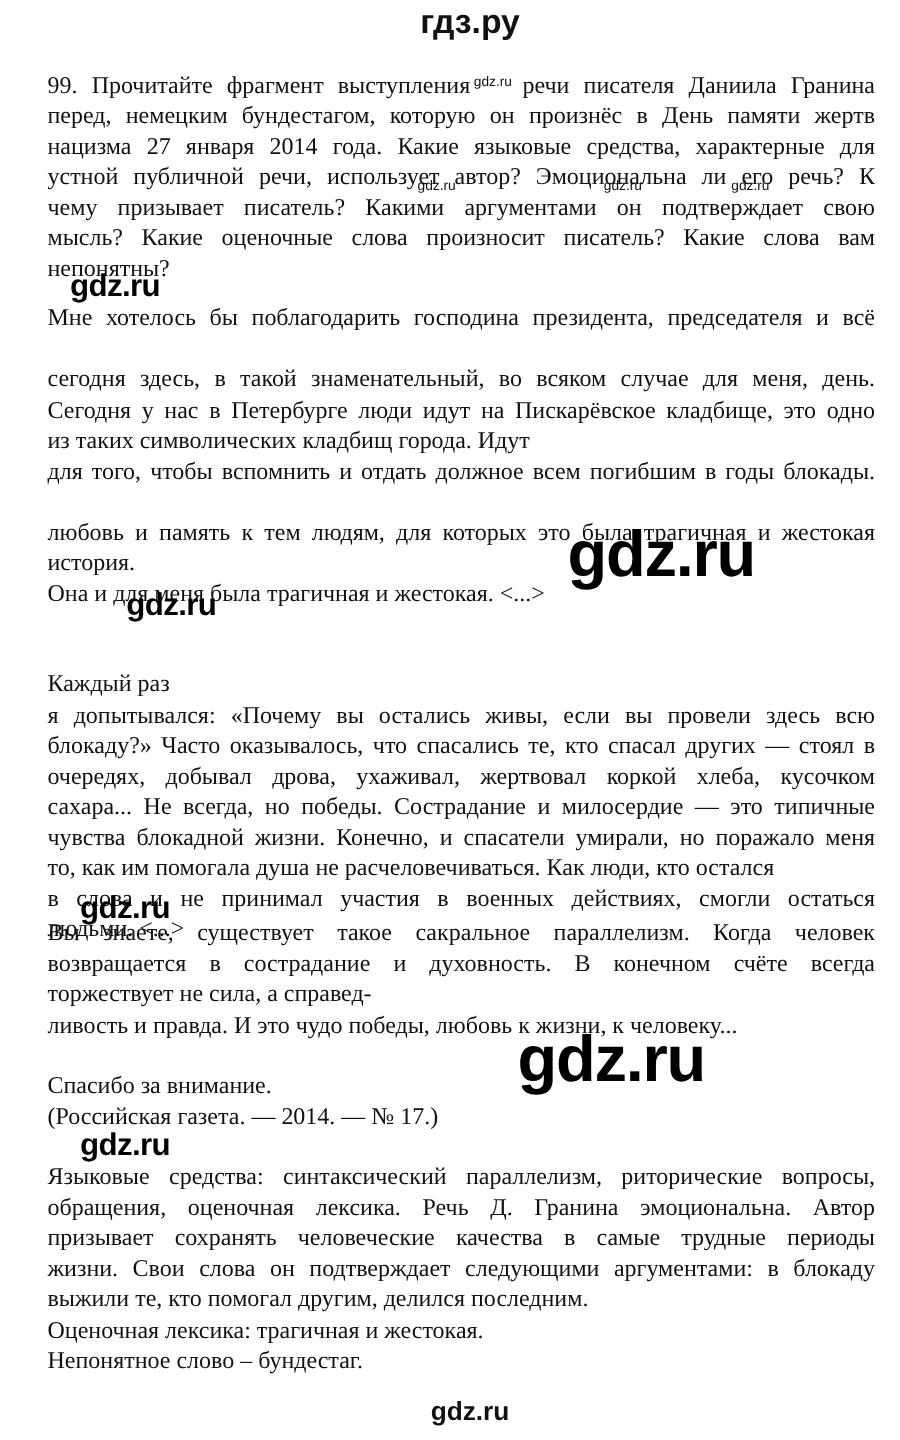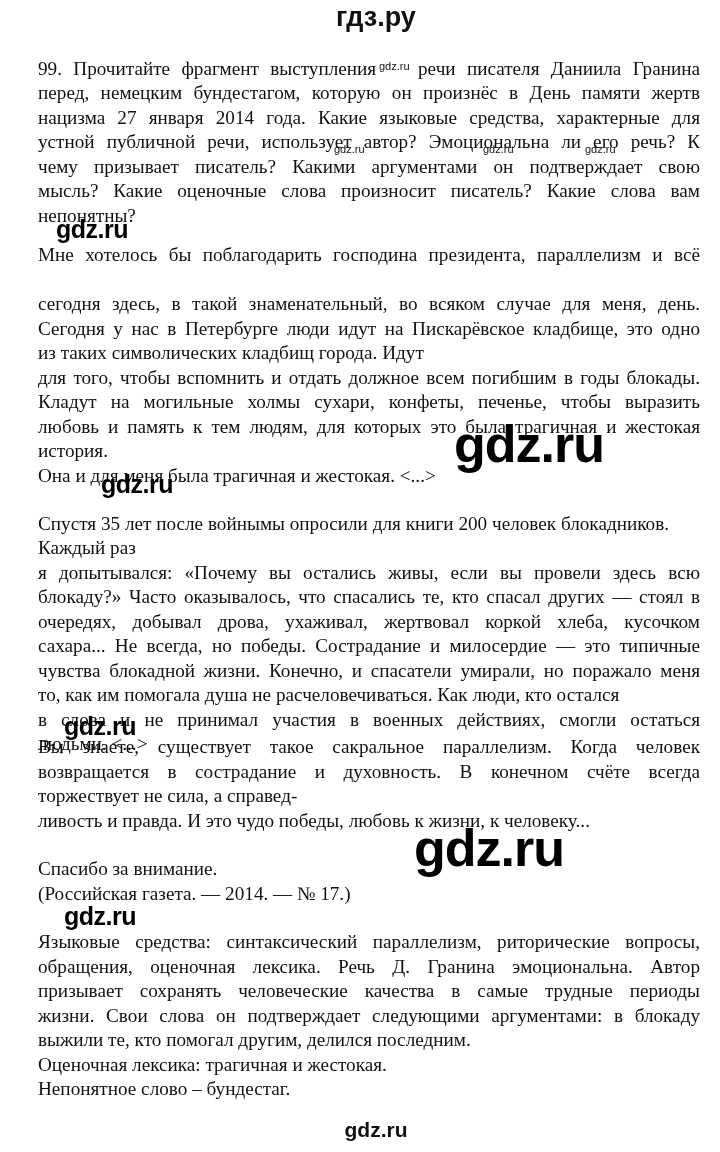--- a/index.html
+++ b/index.html
@@ -47,34 +47,32 @@
   <div class="line justify" style="top:179px">мысль? Какие оценочные слова произносит писатель? Какие слова вам</div>
   <div class="line" style="top:204px">непонятны?</div>
 
   <div class="wm-small" style="left:362px;top:60px;background:#fff;padding:0 1px">gdz.ru</div>
   <div class="wm-small" style="left:318px;top:143px">gdz.ru</div>
   <div class="wm-small" style="left:467px;top:143px">gdz.ru</div>
   <div class="wm-small" style="left:569px;top:143px">gdz.ru</div>
 
   <div class="wm-mid" style="left:40px;top:215px">gdz.ru</div>
 
-  <div class="line justify" style="top:243px">Мне хотелось бы поблагодарить господина президента, параллелизм и всё</div>
+  <div class="line justify" style="top:243px">Мне хотелось бы поблагодарить господина президента, председателя и всё</div>
   <div class="line justify" style="top:292px">сегодня здесь, в такой знаменательный, во всяком случае для меня, день.</div>
   <div class="line justify" style="top:317px">Сегодня у нас в Петербурге люди идут на Пискарёвское кладбище, это одно</div>
   <div class="line" style="top:341px">из таких символических кладбищ города. Идут</div>
   <div class="line justify" style="top:366px">для того, чтобы вспомнить и отдать должное всем погибшим в годы блокады.</div>
-  <div class="line justify" style="top:390px">Кладут на могильные холмы сухари, конфеты, печенье, чтобы выразить</div>
   <div class="line justify" style="top:415px">любовь и память к тем людям, для которых это была трагичная и жестокая</div>
   <div class="line" style="top:439px">история.</div>
   <div class="line" style="top:464px">Она и для меня была трагичная и жестокая. &lt;...&gt;</div>
 
   <div class="wm-big" style="left:438px;top:418px">gdz.ru</div>
   <div class="wm-mid" style="left:85px;top:470px">gdz.ru</div>
 
-  <div class="line" style="top:512px;word-spacing:0">Спустя 35 лет после войнымы опросили для книги 200 человек блокадников.</div>
   <div class="line" style="top:536px">Каждый раз</div>
   <div class="line justify" style="top:561px">я допытывался: «Почему вы остались живы, если вы провели здесь всю</div>
   <div class="line justify" style="top:585px">блокаду?» Часто оказывалось, что спасались те, кто спасал других — стоял в</div>
   <div class="line justify" style="top:610px">очередях, добывал дрова, ухаживал, жертвовал коркой хлеба, кусочком</div>
   <div class="line justify" style="top:634px">сахара... Не всегда, но победы. Сострадание и милосердие — это типичные</div>
   <div class="line justify" style="top:659px">чувства блокадной жизни. Конечно, и спасатели умирали, но поражало меня</div>
   <div class="line" style="top:683px">то, как им помогала душа не расчеловечиваться. Как люди, кто остался</div>
   <div class="line justify" style="top:708px">в слова и не принимал участия в военных действиях, смогли остаться</div>
   <div class="line" style="top:732px">людьми. &lt;...&gt;</div>
 

